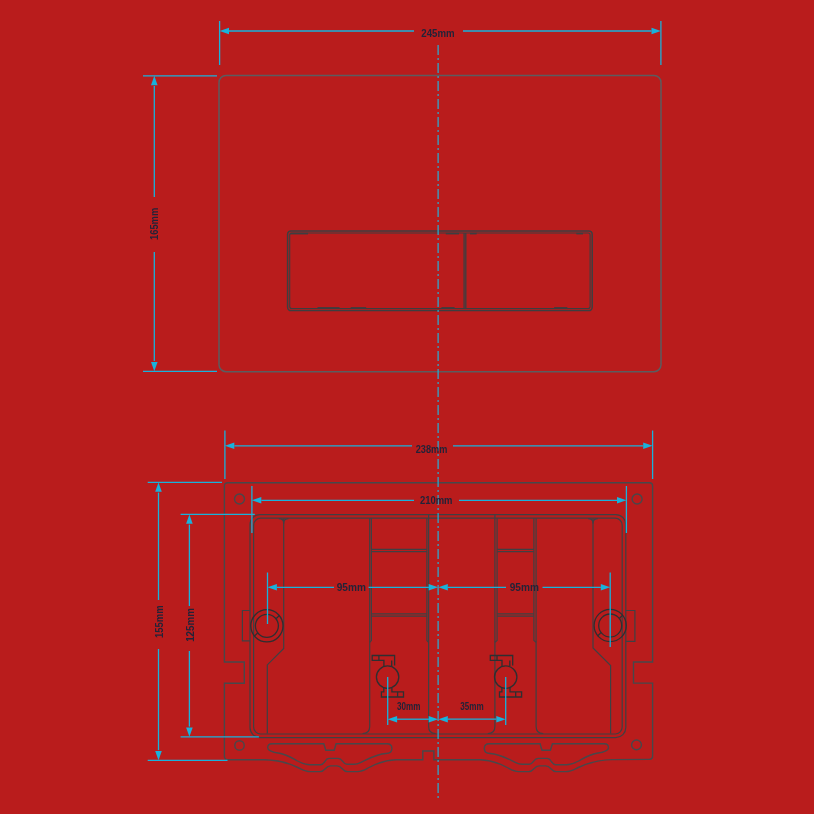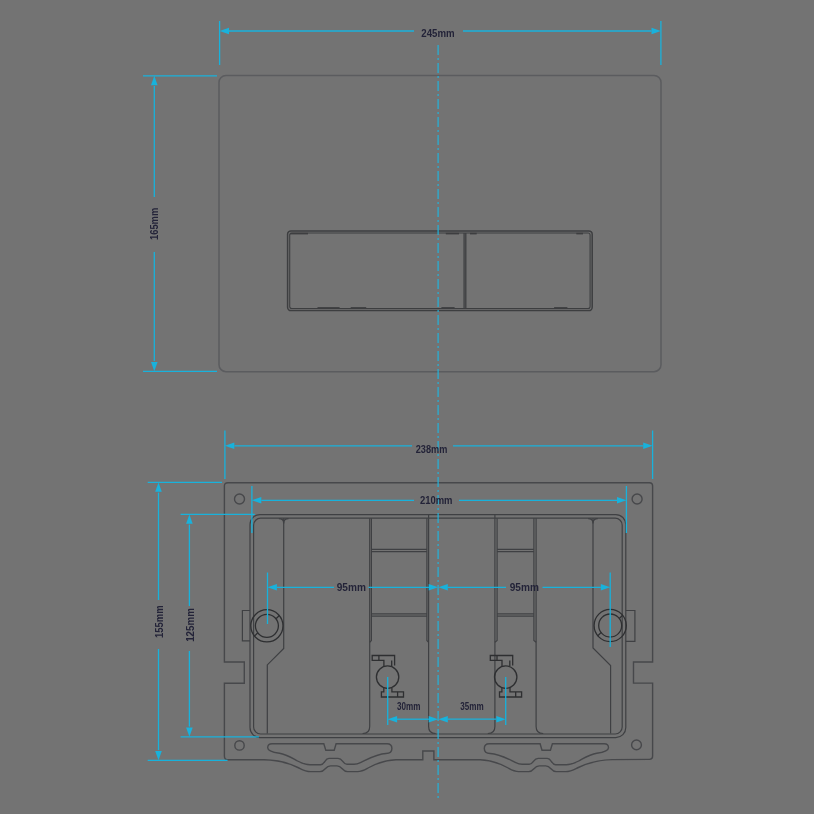--- a/index.html
+++ b/index.html
@@ -1,16 +1,16 @@
 <!DOCTYPE html>
 <html><head>
 <meta charset="utf-8">
 <style>
   html,body{margin:0;padding:0;background:#ffffff;}
-  #wrap{width:814px;height:814px;position:relative;background:#737373;overflow:hidden;}
+  #wrap{width:814px;height:814px;position:relative;background:#b91c1c;overflow:hidden;}
   svg{display:block;}
   text{font-family:"Liberation Sans", sans-serif;font-weight:bold;fill:#232338;}
 </style>
 </head>
 <body>
 <div id="wrap">
 <svg width="814" height="814" viewBox="0 0 814 814">
 <defs></defs>
 
 <g stroke="#5b5c5f" stroke-width="1.5" fill="none">

